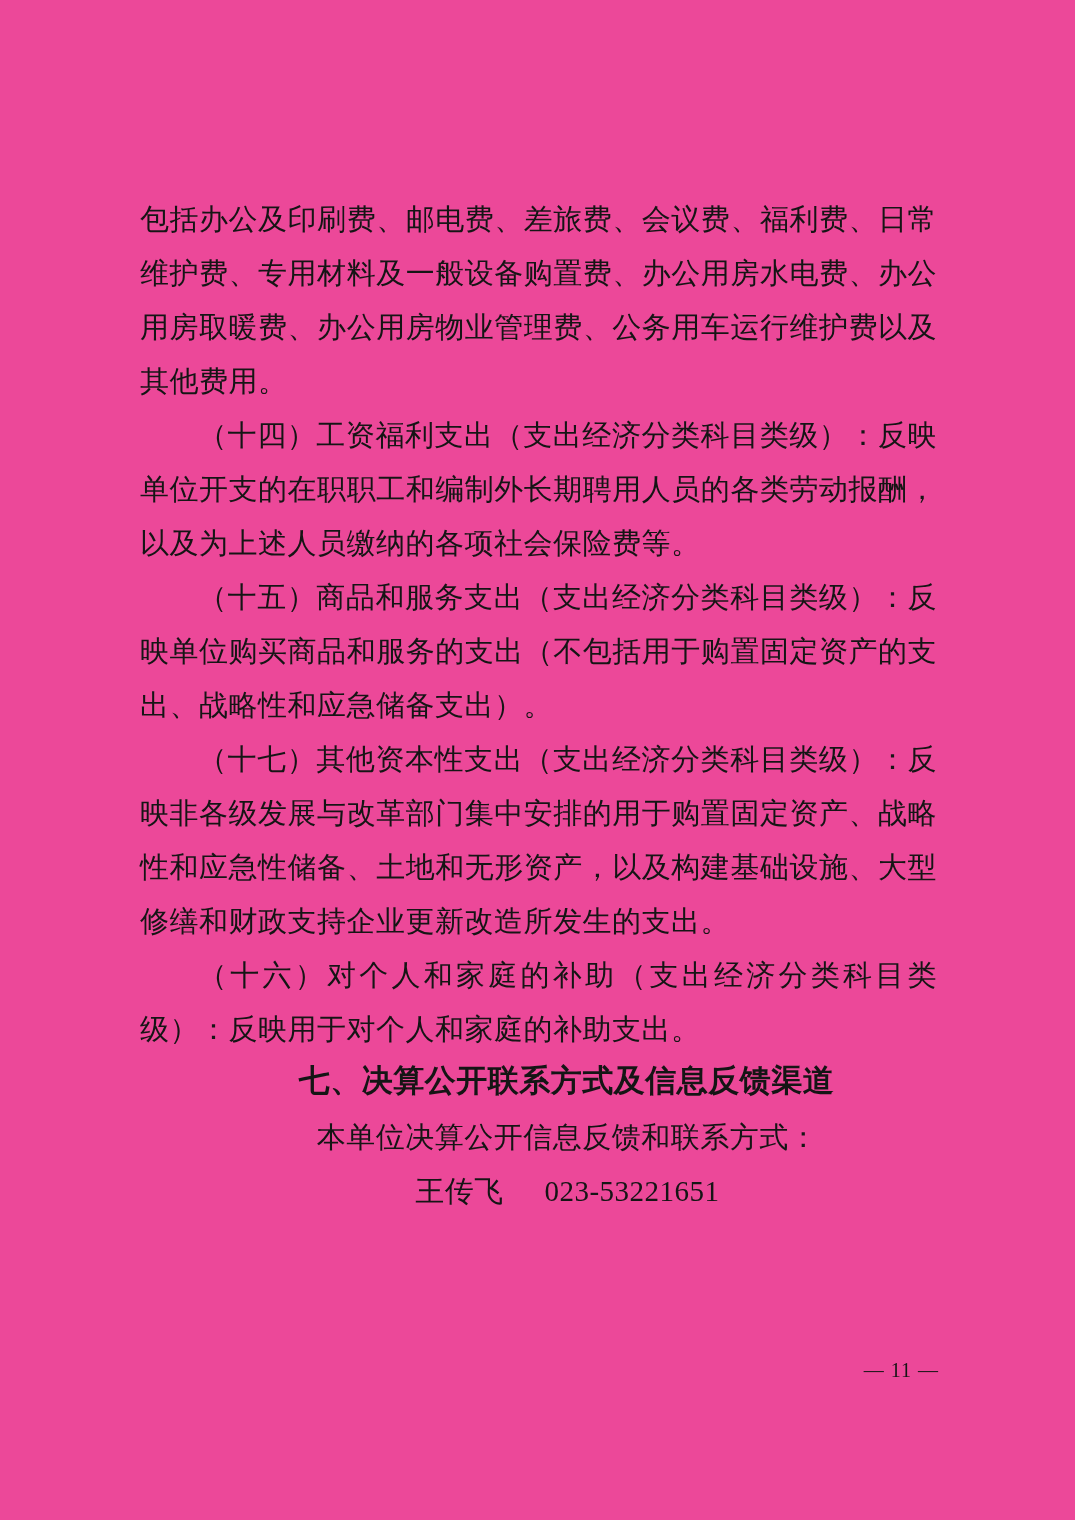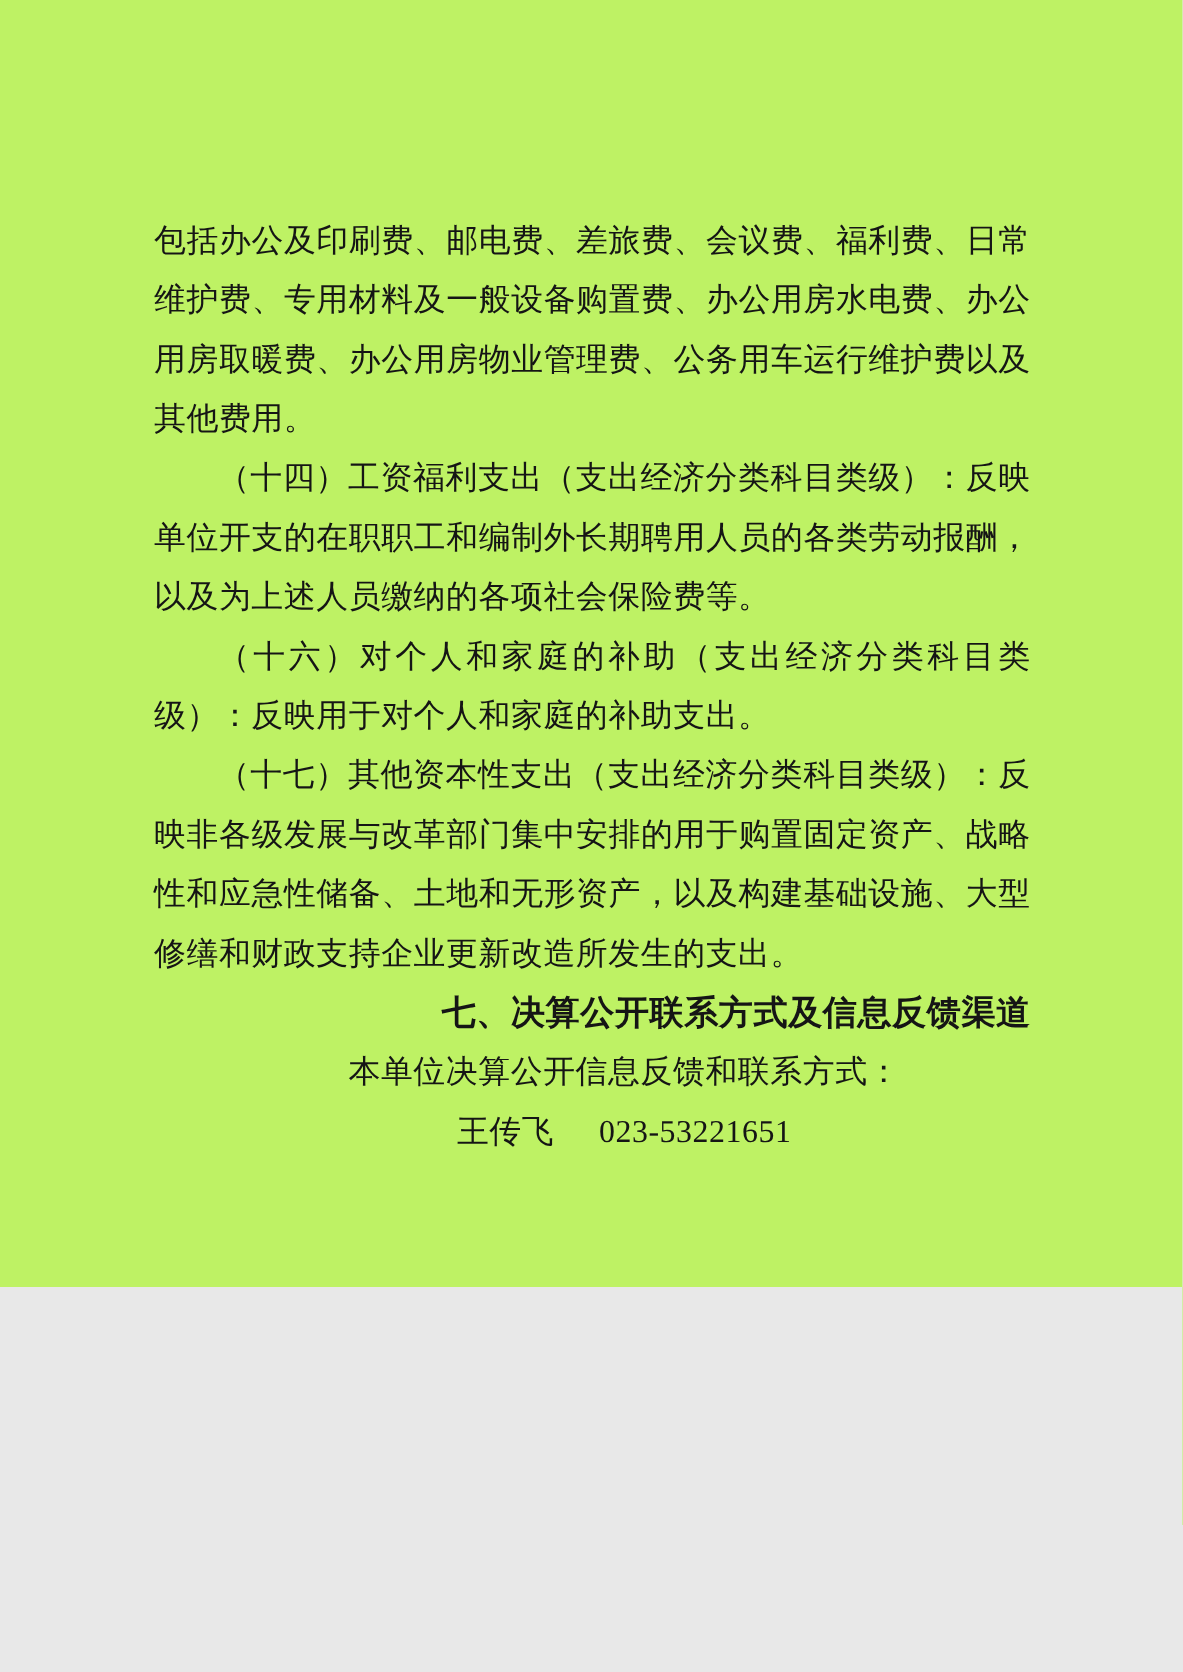--- a/index.html
+++ b/index.html
@@ -3,23 +3,23 @@
 <meta charset="utf-8">
 <style>
   html, body {
     margin: 0;
     padding: 0;
     background: #e8e8e8;
   }
   .page {
     position: relative;
     width: 1075px;
-    height: 1170px;
+    height: 1520px;
     margin: 0 auto;
-    background: #bef264;
+    background: #ec4899;
     color: #151515;
     font-family: "Liberation Serif", "DejaVu Serif", serif;
     overflow: hidden;
   }
   .content {
     position: absolute;
     left: 140px;
     top: 192px;
     width: 797px;
   }
@@ -32,26 +32,26 @@
     letter-spacing: 0.5px;
   }
   .para.indented {
     text-indent: 2em;
   }
   .para .lead {
     font-weight: normal;
   }
   .section-heading {
     margin: 0;
-    font-family: Liberation Sans, sans-serif;
+    font-family: Liberation Mono, monospace;
     font-weight: bold;
     font-size: 31px;
     line-height: 54px;
     text-indent: 1.8em;
-    text-align: right;
+    text-align: center;
     letter-spacing: 0.5px;
   }
   .contact-line {
     margin: 0;
     font-size: 29px;
     line-height: 54px;
     text-indent: 2em;
     text-align: center;
     letter-spacing: 0.5px;
   }
@@ -74,24 +74,25 @@
 </head>
 <body>
 
 <div class="page">
   <div class="content">
 
     <p class="para"><span>包括办公及印刷费、邮电费、差旅费、会议费、福利费、日常维护费、专用材料及一般设备购置费、办公用房水电费、办公用房取暖费、办公用房物业管理费、公务用车运行维护费以及其他费用。</span></p>
 
     <p class="para indented"><span class="lead">（十四）工资福利支出（支出经济分类科目类级）：</span><span>反映单位开支的在职职工和编制外长期聘用人员的各类劳动报酬，以及为上述人员缴纳的各项社会保险费等。</span></p>
 
+    <p class="para indented"><span class="lead">（十五）商品和服务支出（支出经济分类科目类级）：</span><span>反映单位购买商品和服务的支出（不包括用于购置固定资产的支出、战略性和应急储备支出）。</span></p>
+
+    <p class="para indented"><span class="lead">（十七）其他资本性支出（支出经济分类科目类级）：</span><span>反映非各级发展与改革部门集中安排的用于购置固定资产、战略性和应急性储备、土地和无形资产，以及构建基础设施、大型修缮和财政支持企业更新改造所发生的支出。</span></p>
 
     <p class="para indented"><span class="lead">（十六）对个人和家庭的补助（支出经济分类科目类级）：</span><span>反映用于对个人和家庭的补助支出。</span></p>
-
-    <p class="para indented"><span class="lead">（十七）其他资本性支出（支出经济分类科目类级）：</span><span>反映非各级发展与改革部门集中安排的用于购置固定资产、战略性和应急性储备、土地和无形资产，以及构建基础设施、大型修缮和财政支持企业更新改造所发生的支出。</span></p>
 
     <h2 class="section-heading">七、决算公开联系方式及信息反馈渠道</h2>
 
     <p class="contact-line"><span>本单位决算公开信息反馈和联系方式：</span></p>
 
     <p class="contact-line"><span>王传飞</span><span class="phone">023-53221651</span></p>
 
   </div>
 
   <div class="page-number">— 11 —</div>

